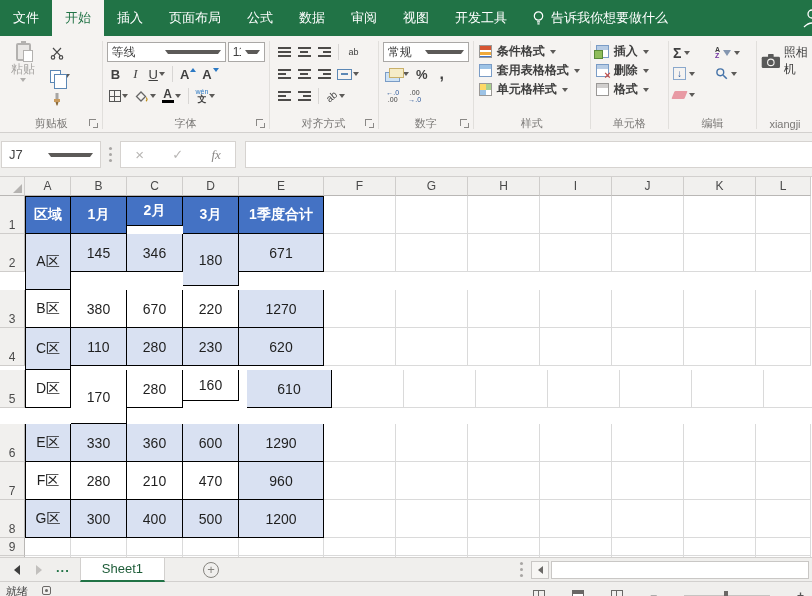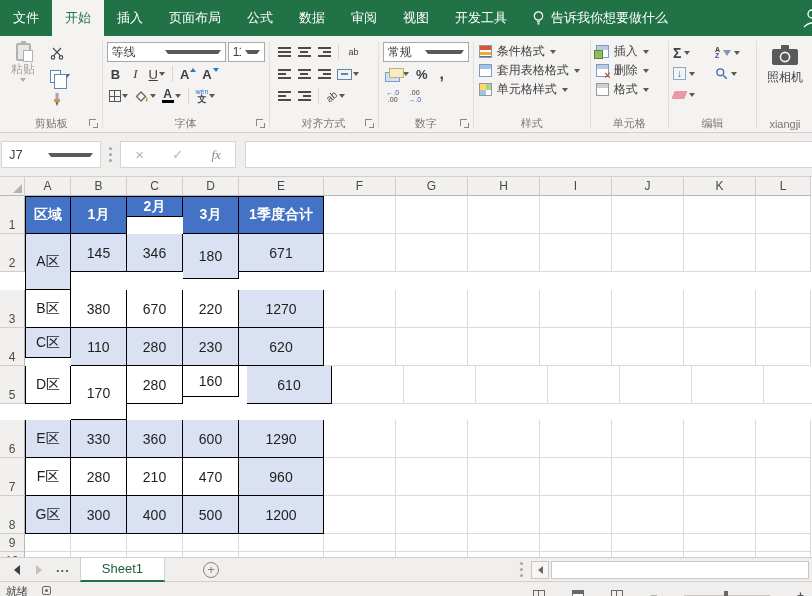--- a/index.html
+++ b/index.html
@@ -67,40 +67,40 @@
   .merge{width:15px;height:11px;border:1px solid #5b87b5;display:flex;align-items:center;justify-content:center;}
   .merge::before{content:'';width:7px;height:2px;background:#5b87b5;}
   .orient{font-size:10px;color:#3f3f3f;transform:rotate(-40deg);display:inline-block;}
 
   .bills{position:relative;width:17px;height:13px;}
   .bills::before{content:'';position:absolute;left:0;top:4px;width:13px;height:8px;background:#cfe3f5;border:1px solid #7a9cc6;}
   .bills::after{content:'';position:absolute;left:4px;top:0;width:13px;height:8px;background:#f5ecc8;border:1px solid #c9b06a;}
   .decbtn{display:flex;flex-direction:column;align-items:center;line-height:7px;font-size:7px;color:#2b579a;min-width:20px;}
   .decbtn span{white-space:nowrap;}
 
-  .stylerow{height:19px;display:flex;align-items:center;gap:5px;font-size:12px;color:#3f3f3f;padding:0 4px;white-space:nowrap;}
+  .stylerow{height:19px;display:flex;align-items:center;gap:5px;font-size:12px;color:#3f3f3f;padding:0 4px;white-space:nowrap;font-weight:bold;}
   .ic-cf{width:13px;height:13px;background:linear-gradient(#d65532 0 4px,#fff 4px 6px,#f0a93a 6px 9px,#fff 9px 10px,#4472c4 10px 13px);border:1px solid #9a9896;}
   .ic-tbl{width:13px;height:13px;border:1px solid #7a9cc6;background:linear-gradient(#9dc3e6 0 4px,#fff 4px),linear-gradient(#7a9cc6,#7a9cc6) 50% 0/1px 100% no-repeat;}
   .ic-cs{width:13px;height:13px;border:1px solid #9a9896;background:linear-gradient(90deg,#ffd966 0 6px,#a9d18e 6px) 0 0/13px 6px no-repeat,linear-gradient(90deg,#9dc3e6 0 6px,#fff 6px) 0 6px/13px 7px no-repeat;}
   .ic-box{width:13px;height:13px;border:1px solid #7a9cc6;background:linear-gradient(#b7cce4 0 4px,#fff 4px);position:relative;}
   .ic-box.del::after{content:'×';position:absolute;right:-3px;bottom:-5px;color:#c0504d;font-weight:bold;font-size:11px;}
   .ic-box.ins::after{content:'';position:absolute;left:-3px;top:4px;width:7px;height:7px;background:#8fbc5a;border:1px solid #5a8a3a;}
   .ic-fmt{width:13px;height:13px;border:1px solid #9a9896;background:linear-gradient(#d0cecd 0 4px,#fff 4px);}
 
   .edgrid{display:grid;grid-template-columns:42px 42px;grid-auto-rows:21px;align-items:center;}
   .edbtn{display:flex;align-items:center;gap:3px;padding:0 3px;font-size:13px;color:#3f3f3f;}
   .sum{font-size:14px;font-weight:bold;color:#3f3f3f;line-height:14px;}
   .fillbox{width:13px;height:13px;border:1px solid #8aa8cc;display:flex;align-items:center;justify-content:center;color:#2b579a;font-size:10px;font-weight:bold;line-height:10px;}
   .eraser{width:13px;height:8px;background:#e89aa4;transform:skewX(-22deg);border-radius:1px;display:inline-block;}
   .az{display:flex;flex-direction:column;font-size:7px;font-weight:bold;line-height:6px;color:#3f3f3f;}
   .az i:last-child{color:#7030a0;font-style:normal;}
   .az i{font-style:normal;}
   .funnel{width:0;height:0;border-left:4px solid transparent;border-right:4px solid transparent;border-top:6px solid #8496b0;display:inline-block;}
 
-  .cambtn{width:48px;display:flex;flex-direction:column;align-items:center;gap:3px;padding-top:4px;font-size:12px;color:#3f3f3f;}
+  .cambtn{width:48px;display:flex;flex-direction:row;align-items:center;gap:3px;padding-top:4px;font-size:12px;color:#3f3f3f;}
 
   
   .fbar{height:44px;background:#f0efed;border-bottom:1px solid #d2d0ce;display:flex;align-items:center;padding:0 0 0 1px;}
   .namebox{width:100px;height:27px;background:#fff;border:1px solid #d6d3d0;display:flex;align-items:center;padding:0 7px;font-size:13px;color:#444;}
   .namebox span{flex:1;}
   .vdots{width:3px;height:3px;border-radius:50%;background:#a8a6a4;box-shadow:0 -6px 0 #a8a6a4,0 6px 0 #a8a6a4;margin:0 8px;}
   .fbtns{width:116px;height:27px;background:#fff;border:1px solid #d6d3d0;display:flex;align-items:center;justify-content:space-around;color:#b8b6b4;font-size:13px;}
   .fxi{font-family:"Liberation Serif",serif;font-style:italic;color:#8a8886;}
   .finput{flex:1;height:27px;background:#fff;border:1px solid #d6d3d0;border-right:none;margin-left:9px;font-size:13px;color:#333;padding:0 4px;display:flex;align-items:center;}
 
@@ -529,37 +529,37 @@
         <div class="ch" style="width: 72px; min-width: 72px; height: 19px;">H</div>
         <div class="ch" style="width: 72px; min-width: 72px; height: 19px;">I</div>
         <div class="ch" style="width: 72px; min-width: 72px; height: 19px;">J</div>
         <div class="ch" style="width: 72px; min-width: 72px; height: 19px;">K</div>
         <div class="ch" style="width: 55px; min-width: 55px; height: 19px;">L</div>
       </div>
       <div class="grow">
         <div class="rh" style="width: 25px; min-width: 25px; height: 38px;">1</div>
         <div class="tcell thdr ttop tfirst" style="width: 46px; min-width: 46px; height: 38px;">区域</div>
         <div class="tcell thdr ttop" style="width: 56px; min-width: 56px; height: 38px;">1月</div>
-        <div class="tcell thdr ttop" style="width: 56px; min-width: 56px; height: 21px; text-align: center;">2月</div>
+        <div class="tcell thdr ttop" style="width: 56px; min-width: 56px; height: 30px; text-align: center;">2月</div>
         <div class="tcell thdr ttop" style="width: 56px; min-width: 56px; height: 38px;">3月</div>
         <div class="tcell thdr ttop" style="width: 85px; min-width: 85px; height: 38px;">1季度合计</div>
         <div class="gcell" style="width: 72px; min-width: 72px; height: 38px;"></div>
         <div class="gcell" style="width: 72px; min-width: 72px; height: 38px;"></div>
         <div class="gcell" style="width: 72px; min-width: 72px; height: 38px;"></div>
         <div class="gcell" style="width: 72px; min-width: 72px; height: 38px;"></div>
         <div class="gcell" style="width: 72px; min-width: 72px; height: 38px;"></div>
         <div class="gcell" style="width: 72px; min-width: 72px; height: 38px;"></div>
         <div class="gcell" style="width: 55px; min-width: 55px; height: 38px;"></div>
       </div>
       <div class="grow">
         <div class="rh" style="width: 25px; min-width: 25px; height: 38px;">2</div>
         <div class="tcell band tfirst" style="width: 46px; min-width: 46px; height: 56px;">A区</div>
         <div class="tcell band" style="width: 56px; min-width: 56px; height: 38px;">145</div>
         <div class="tcell band" style="width: 56px; min-width: 56px; height: 38px;">346</div>
-        <div class="tcell band" style="width: 56px; min-width: 56px; height: 45px;">180</div>
+        <div class="tcell band" style="width: 56px; min-width: 56px; height: 52px;">180</div>
         <div class="tcell band" style="width: 85px; min-width: 85px; height: 38px;">671</div>
         <div class="gcell" style="width: 72px; min-width: 72px; height: 38px;"></div>
         <div class="gcell" style="width: 72px; min-width: 72px; height: 38px;"></div>
         <div class="gcell" style="width: 72px; min-width: 72px; height: 38px;"></div>
         <div class="gcell" style="width: 72px; min-width: 72px; height: 38px;"></div>
         <div class="gcell" style="width: 72px; min-width: 72px; height: 38px;"></div>
         <div class="gcell" style="width: 72px; min-width: 72px; height: 38px;"></div>
         <div class="gcell" style="width: 55px; min-width: 55px; height: 38px;"></div>
       </div>
       <div class="grow">
@@ -572,21 +572,21 @@
         <div class="gcell" style="width: 72px; min-width: 72px; height: 38px;"></div>
         <div class="gcell" style="width: 72px; min-width: 72px; height: 38px;"></div>
         <div class="gcell" style="width: 72px; min-width: 72px; height: 38px;"></div>
         <div class="gcell" style="width: 72px; min-width: 72px; height: 38px;"></div>
         <div class="gcell" style="width: 72px; min-width: 72px; height: 38px;"></div>
         <div class="gcell" style="width: 72px; min-width: 72px; height: 38px;"></div>
         <div class="gcell" style="width: 55px; min-width: 55px; height: 38px;"></div>
       </div>
       <div class="grow">
         <div class="rh" style="width: 25px; min-width: 25px; height: 38px;">4</div>
-        <div class="tcell band tfirst" style="width: 46px; min-width: 46px; height: 30px;">C区</div>
+        <div class="tcell band tfirst" style="width: 46px; min-width: 46px; height: 42px;">C区</div>
         <div class="tcell band" style="width: 56px; min-width: 56px; height: 38px;">110</div>
         <div class="tcell band" style="width: 56px; min-width: 56px; height: 38px;">280</div>
         <div class="tcell band" style="width: 56px; min-width: 56px; height: 38px;">230</div>
         <div class="tcell band" style="width: 85px; min-width: 85px; height: 38px;">620</div>
         <div class="gcell" style="width: 72px; min-width: 72px; height: 38px;"></div>
         <div class="gcell" style="width: 72px; min-width: 72px; height: 38px;"></div>
         <div class="gcell" style="width: 72px; min-width: 72px; height: 38px;"></div>
         <div class="gcell" style="width: 72px; min-width: 72px; height: 38px;"></div>
         <div class="gcell" style="width: 72px; min-width: 72px; height: 38px;"></div>
         <div class="gcell" style="width: 72px; min-width: 72px; height: 38px;"></div>

